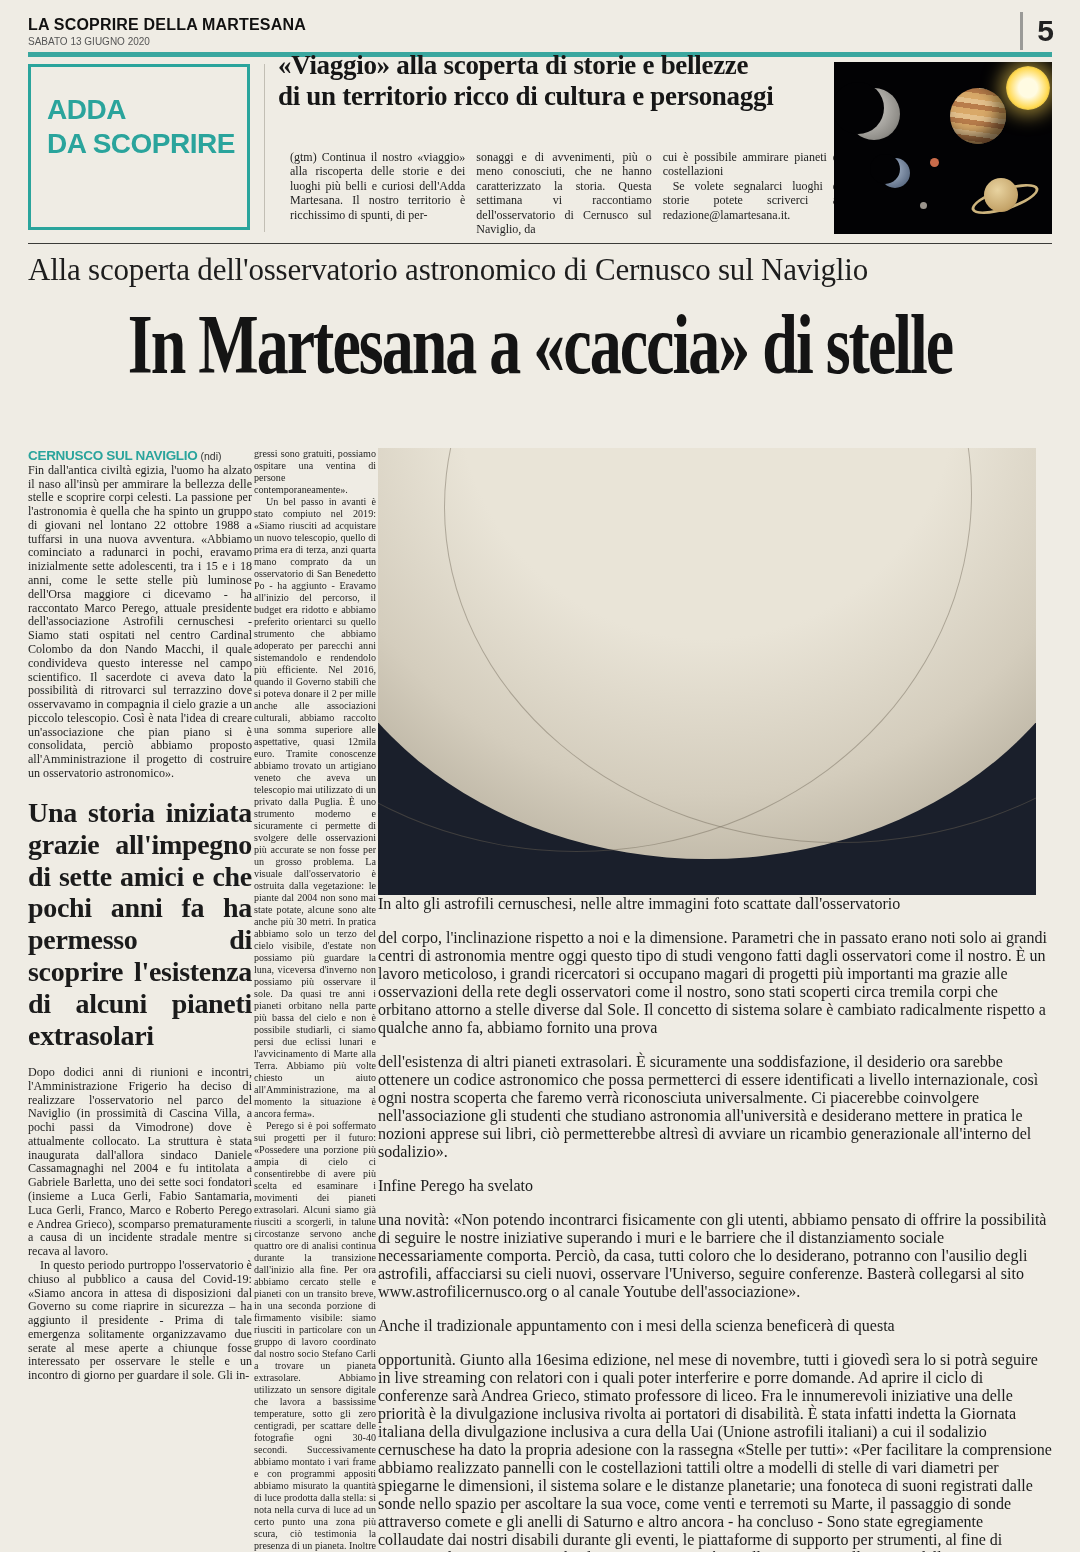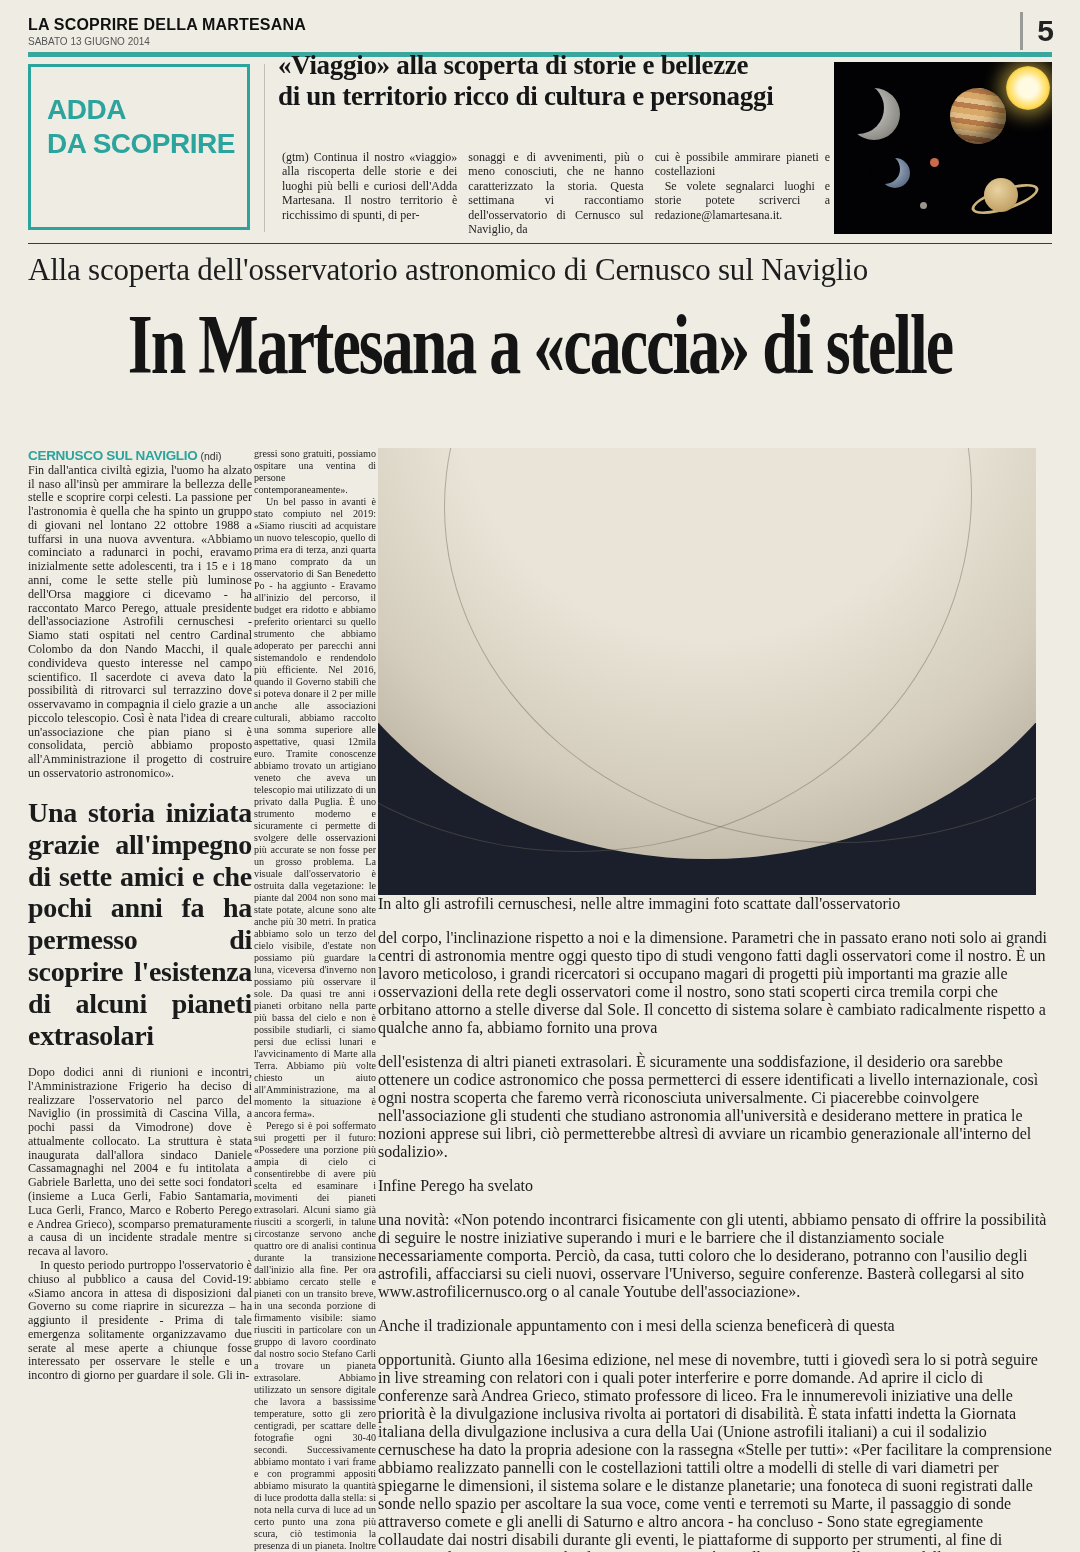--- a/index.html
+++ b/index.html
@@ -15,21 +15,21 @@
         font-weight:bold;font-size:30px;color:#222;}
   .teal-rule{position:absolute;left:28px;right:28px;top:52px;height:5px;background:#3aa79f;}
   
   .series-box{position:absolute;left:28px;top:64px;width:222px;height:166px;
         border:3px solid #2aa49c;background:#efece4;box-sizing:border-box;padding:26px 0 0 16px;}
   .series-box div{font-family:"Liberation Sans",sans-serif;font-weight:bold;font-size:28px;
         line-height:1.22;color:#2aa49c;letter-spacing:-.5px;}
   .top-vline{position:absolute;left:264px;top:64px;width:1px;height:168px;background:#c2beb4;}
   .top-head{position:absolute;left:278px;top:50px;width:548px;font-size:27px;line-height:1.15;
         font-weight:bold;color:#161616;letter-spacing:-.3px;}
-  .intro{position:absolute;left:282px;top:150px;width:548px;display:flex;gap:11px;}
+  .intro{position:absolute;left:290px;top:150px;width:548px;display:flex;gap:11px;}
   .intro .icol{flex:1;font-size:12px;line-height:1.2;text-align:justify;color:#222;}
   .intro .icol p{margin:0;}
   .intro .icol p + p{text-indent:10px;}
   
   .planets{position:absolute;left:834px;top:62px;width:218px;height:172px;background:#020204;overflow:hidden;
         background-image:radial-gradient(1px 1px at 23px 31px,rgba(255,255,255,.8) 50%,transparent 51%),
         radial-gradient(1px 1px at 67px 83px,rgba(255,255,255,.6) 50%,transparent 51%);
         background-size:91px 77px,123px 103px;}
   .moon-big{position:absolute;left:14px;top:26px;width:52px;height:52px;border-radius:50%;
         background:radial-gradient(circle at 38% 40%,#d9d7d2,#8f8d88 70%,#55534f);}
@@ -126,21 +126,21 @@
   .bright{flex:1;height:649px;overflow:hidden;font-size:11.2px;line-height:1.21;text-align:justify;color:#1e1e1e;}
   .bright p{margin:0;}
 </style>
 </head>
 <body>
 
 <div id="page">
 
   <div class="masthead">
     <div class="masthead-title">LA SCOPRIRE DELLA MARTESANA</div>
-    <div class="masthead-date">SABATO 13 GIUGNO 2014</div>
+    <div class="masthead-date">SABATO 13 GIUGNO 2020</div>
   </div>
   <div class="pagenum">5</div>
   <div class="teal-rule"></div>
 
   <div class="series-box">
     <div>ADDA</div>
     <div>DA SCOPRIRE</div>
   </div>
   <div class="top-vline"></div>
 

